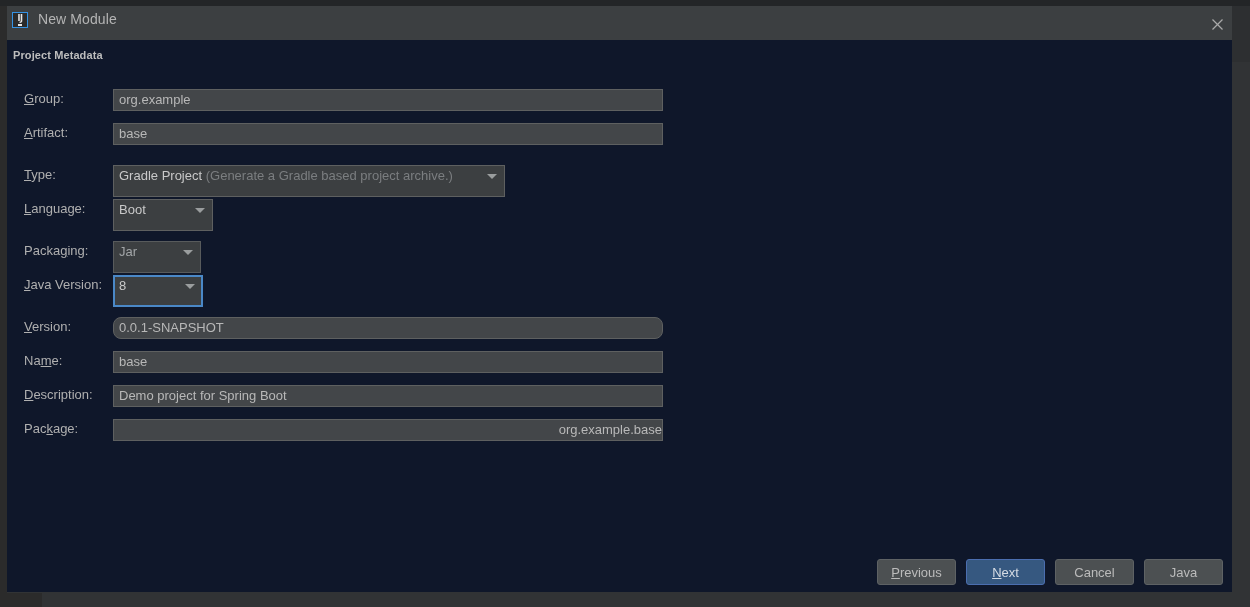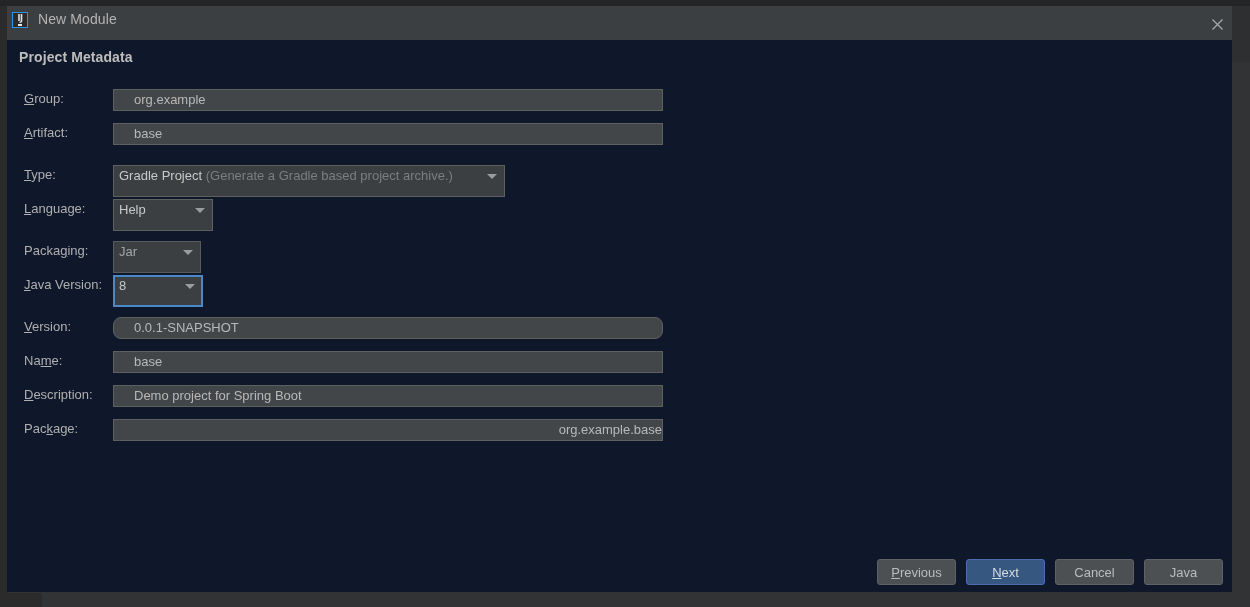--- a/index.html
+++ b/index.html
@@ -118,23 +118,23 @@
     display: flex;
     align-items: center;
     justify-content: center;
     cursor: pointer;
   }
   .close-btn svg { display: block; }
 
   
   .section-header {
     position: absolute;
-    left: 12px;
+    left: 6px;
     top: 43px;
-    font-size: 14px;
+    font-size: 11px;
     font-weight: bold;
     color: #bdbdbd;
     letter-spacing: 0.1px;
   }
 
   
   .form {
     position: absolute;
     left: 0;
     top: 72px;
@@ -160,21 +160,21 @@
     left: 106px;
     top: 0;
     width: 550px;
     height: 22px;
     background: #434649;
     border: 1px solid #5e6060;
     box-sizing: border-box;
     font-size: 13px;
     color: #b8b8b8;
     line-height: 20px;
-    padding-left: 20px;
+    padding-left: 5px;
     white-space: nowrap;
     overflow: hidden;
   }
 
   .combo {
     position: absolute;
     left: 106px;
     top: 0;
     height: 32px;
     background: #3c3f41;
@@ -293,21 +293,21 @@
         <div class="row" style="top: 45px;">
           <div class="lbl"><u>A</u>rtifact:</div>
           <div class="textfield" style="width: 550px;">base</div>
         </div>
         <div class="row" style="top: 87px;">
           <div class="lbl"><u>T</u>ype:</div>
           <div class="combo" style="width: 392px;"><span class="val-strong">Gradle Project</span> <span class="dim">(Generate a Gradle based project archive.)</span><span class="arrow"></span></div>
         </div>
         <div class="row" style="top: 121px;">
           <div class="lbl"><u>L</u>anguage:</div>
-          <div class="combo" style="width: 100px;"><span class="val-strong">Help</span><span class="arrow"></span></div>
+          <div class="combo" style="width: 100px;"><span class="val-strong">Boot</span><span class="arrow"></span></div>
         </div>
         <div class="row" style="top: 163px;">
           <div class="lbl">Packa<u>g</u>ing:</div>
           <div class="combo dimmed" style="width: 88px;"><span class="val-strong">Jar</span><span class="arrow"></span></div>
         </div>
         <div class="row" style="top: 197px;">
           <div class="lbl"><u>J</u>ava Version:</div>
           <div class="combo focused" style="width: 90px;"><span class="val-strong">8</span><span class="arrow"></span></div>
         </div>
         <div class="row" style="top: 239px;">

